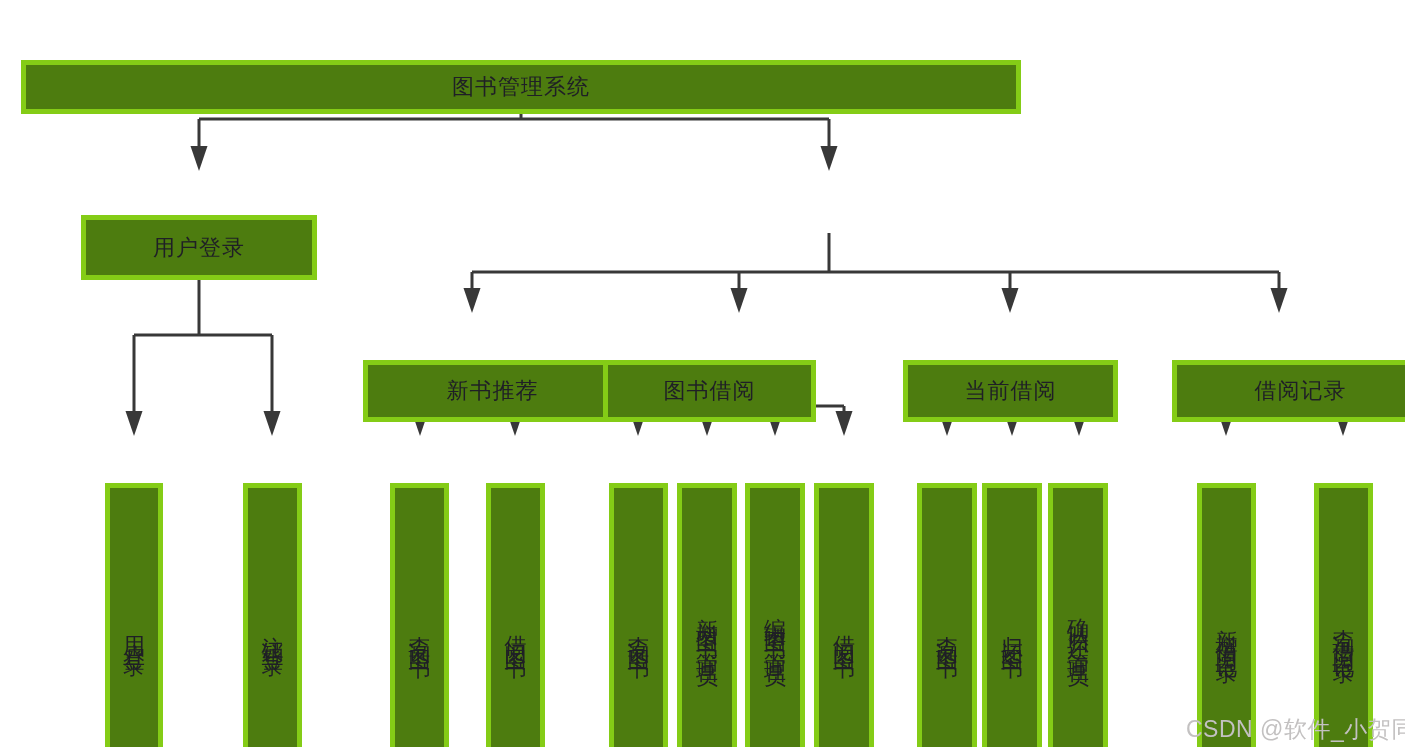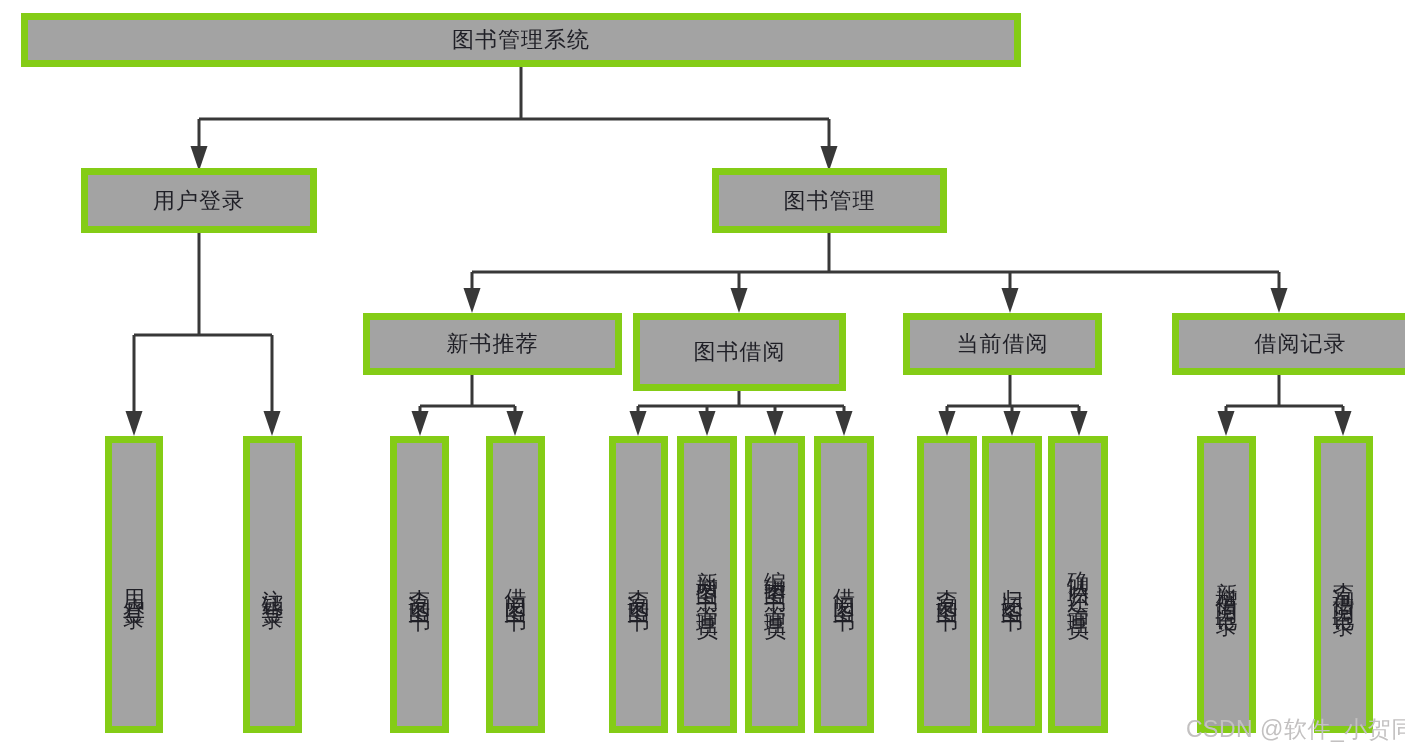--- a/index.html
+++ b/index.html
@@ -26,28 +26,29 @@
     stroke-width: 3;
     fill: none;
   }
   .head {
     fill: #383838;
     stroke: none;
   }
   .node {
     position: absolute;
     box-sizing: border-box;
-    border: 7px solid #84cc16;
-    background: #a3a3a3;
+    border: 5px solid #84cc16;
+    background: #4d7c0f;
     display: flex;
     align-items: center;
     justify-content: center;
     color: #1f1f26;
     font-size: 22px;
     z-index: 2;
+    margin-top: 47px;
   }
   .node.h {
     letter-spacing: 1px;
   }
   .vtext {
     writing-mode: vertical-rl;
     text-orientation: mixed;
     letter-spacing: 7px;
     line-height: 1;
     font-size: 22px;
@@ -115,25 +116,24 @@
     <g>
       <path class="wire" d="M1279 375 V406 M1226 406 H1343 M1226 406 V414 M1343 406 V414"></path>
       <polygon class="head" points="1217.5,411 1234.5,411 1226,436"></polygon>
       <polygon class="head" points="1334.5,411 1351.5,411 1343,436"></polygon>
     </g>
   </svg>
 
   <div class="node h" style="left:21px;top:13px;width:1000px;height:54px">图书管理系统</div>
 
   <div class="node h" style="left:81px;top:168px;width:236px;height:65px">用户登录</div>
-  <div class="node h" style="left:712px;top:168px;width:235px;height:65px">图书管理</div>
 
   <div class="node h" style="left:363px;top:313px;width:259px;height:62px">新书推荐</div>
-  <div class="node h" style="left:633px;top:313px;width:213px;height:78px">图书借阅</div>
-  <div class="node h" style="left:903px;top:313px;width:199px;height:62px">当前借阅</div>
+  <div class="node h" style="left:603px;top:313px;width:213px;height:62px">图书借阅</div>
+  <div class="node h" style="left:903px;top:313px;width:215px;height:62px">当前借阅</div>
   <div class="node h" style="left:1172px;top:313px;width:257px;height:62px">借阅记录</div>
 
   <div class="node" style="left:105px;top:436px;width:58px;height:297px">
     <span class="vtext">用户登录</span>
   </div>
   <div class="node" style="left:243px;top:436px;width:59px;height:297px">
     <span class="vtext">注销登录</span>
   </div>
 
   <div class="node" style="left:390px;top:436px;width:59px;height:297px">

